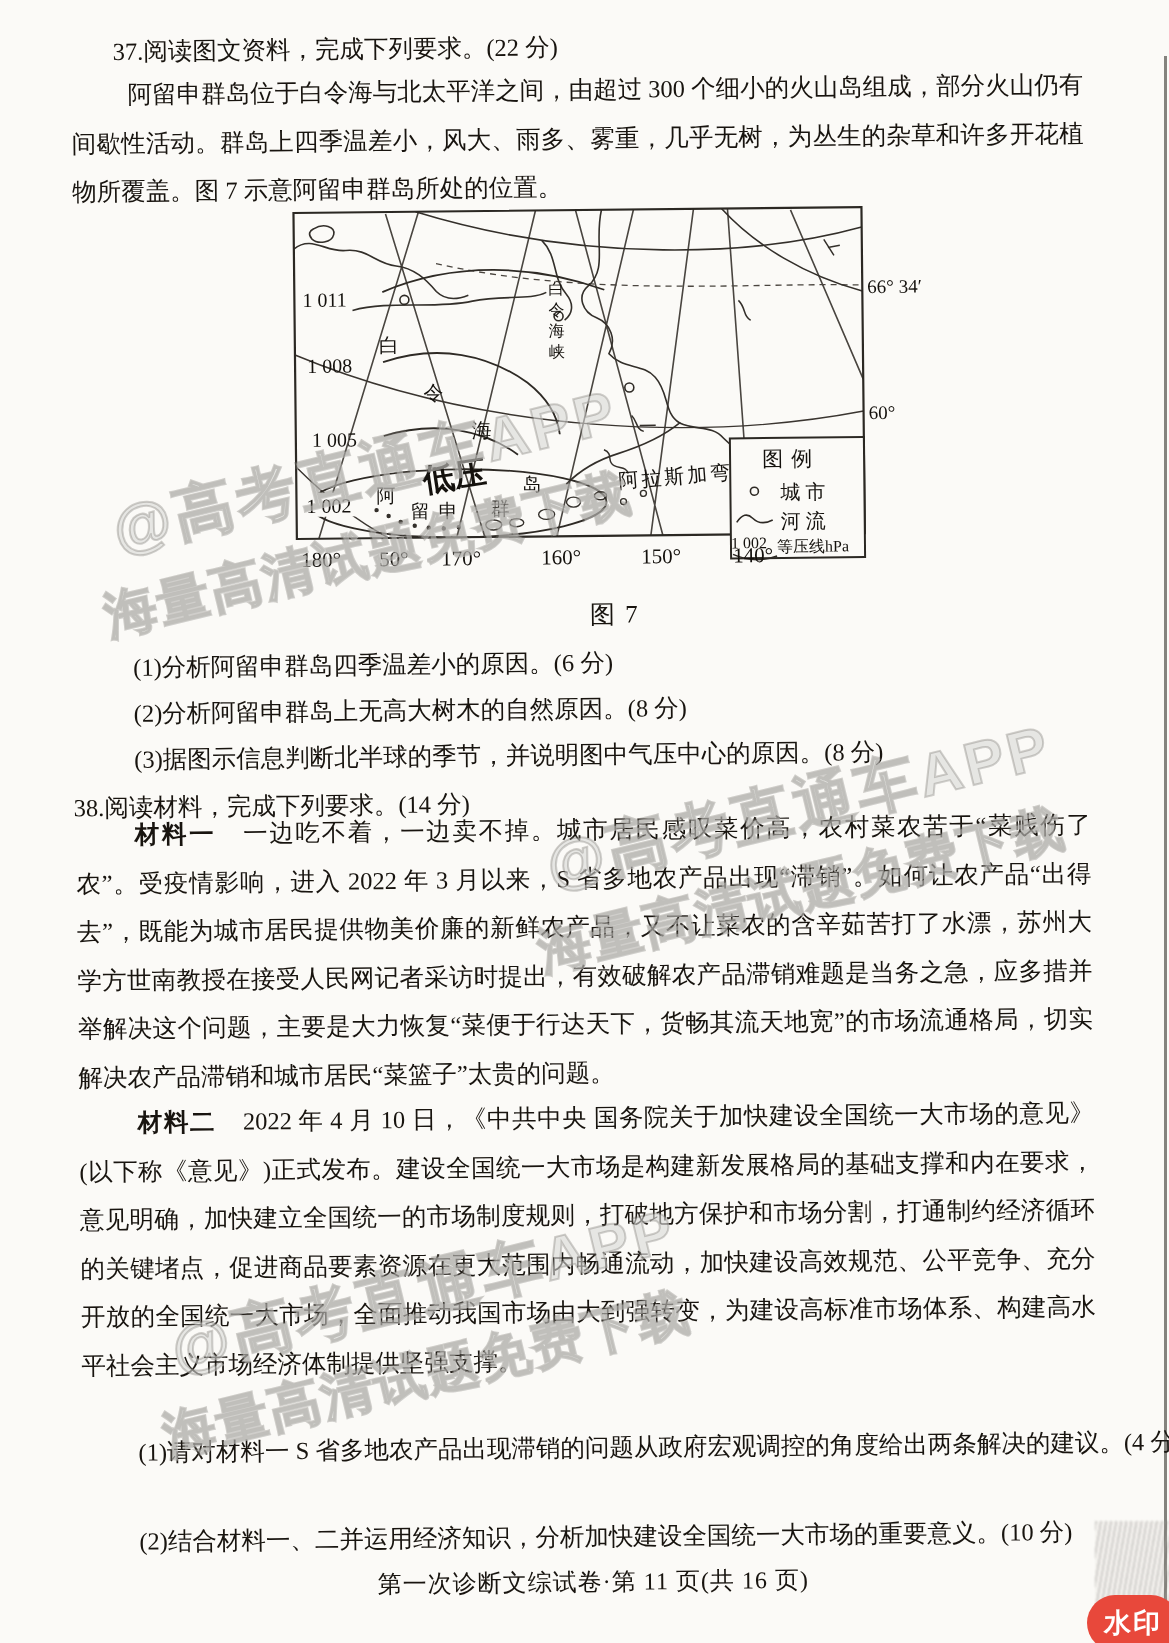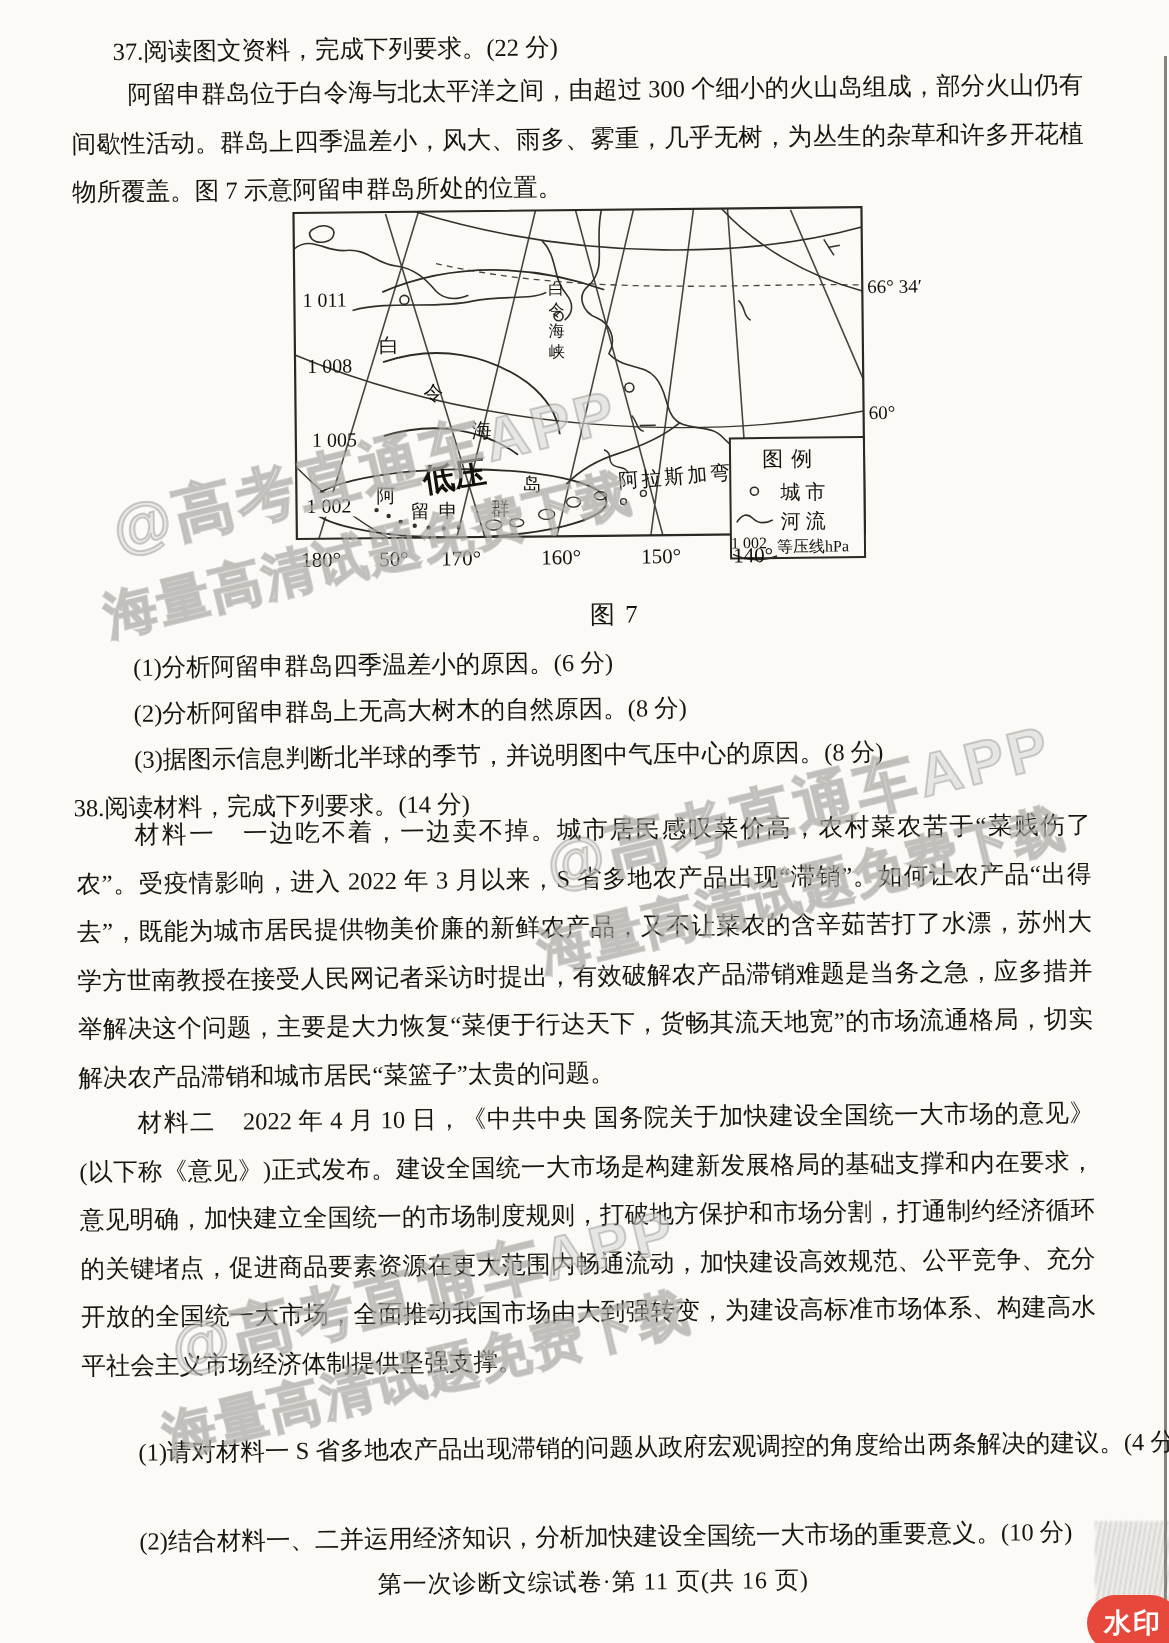--- a/index.html
+++ b/index.html
@@ -7,21 +7,21 @@
     width:1169px;height:1643px;position:relative;overflow:hidden;
     background:#fbfaf7;
     font-family:"Liberation Serif","DejaVu Serif",serif;
     color:#18140f;
   }
   .page{position:absolute;inset:0;transform:rotate(-0.6deg);transform-origin:50% 45%;}
   .abs{position:absolute;}
   .line{font-size:24.5px;white-space:nowrap;}
   .para{font-size:24.5px;line-height:48.5px;text-align:justify;}
   .indent2{text-indent:2.3em;}
-  .mlabel{font-weight:normal;margin-right:1.1em;letter-spacing:1px;}
+  .mlabel{font-weight:bold;margin-right:1.1em;letter-spacing:1px;}
   .hang{padding-left:100px;text-indent:-44px;}
   .caption{font-size:25px;text-align:center;letter-spacing:2px;}
   .footer{font-size:24px;text-align:center;width:100%;letter-spacing:1px;}
   
   .wm{
     position:absolute;transform:rotate(-13deg);pointer-events:none;
     font-family:"Liberation Sans","DejaVu Sans",sans-serif;font-weight:700;
     color:rgba(130,126,120,0.18);
     -webkit-text-stroke:2px rgba(120,116,110,0.34);
     text-shadow:1px 1px 0 rgba(255,255,255,0.5);

